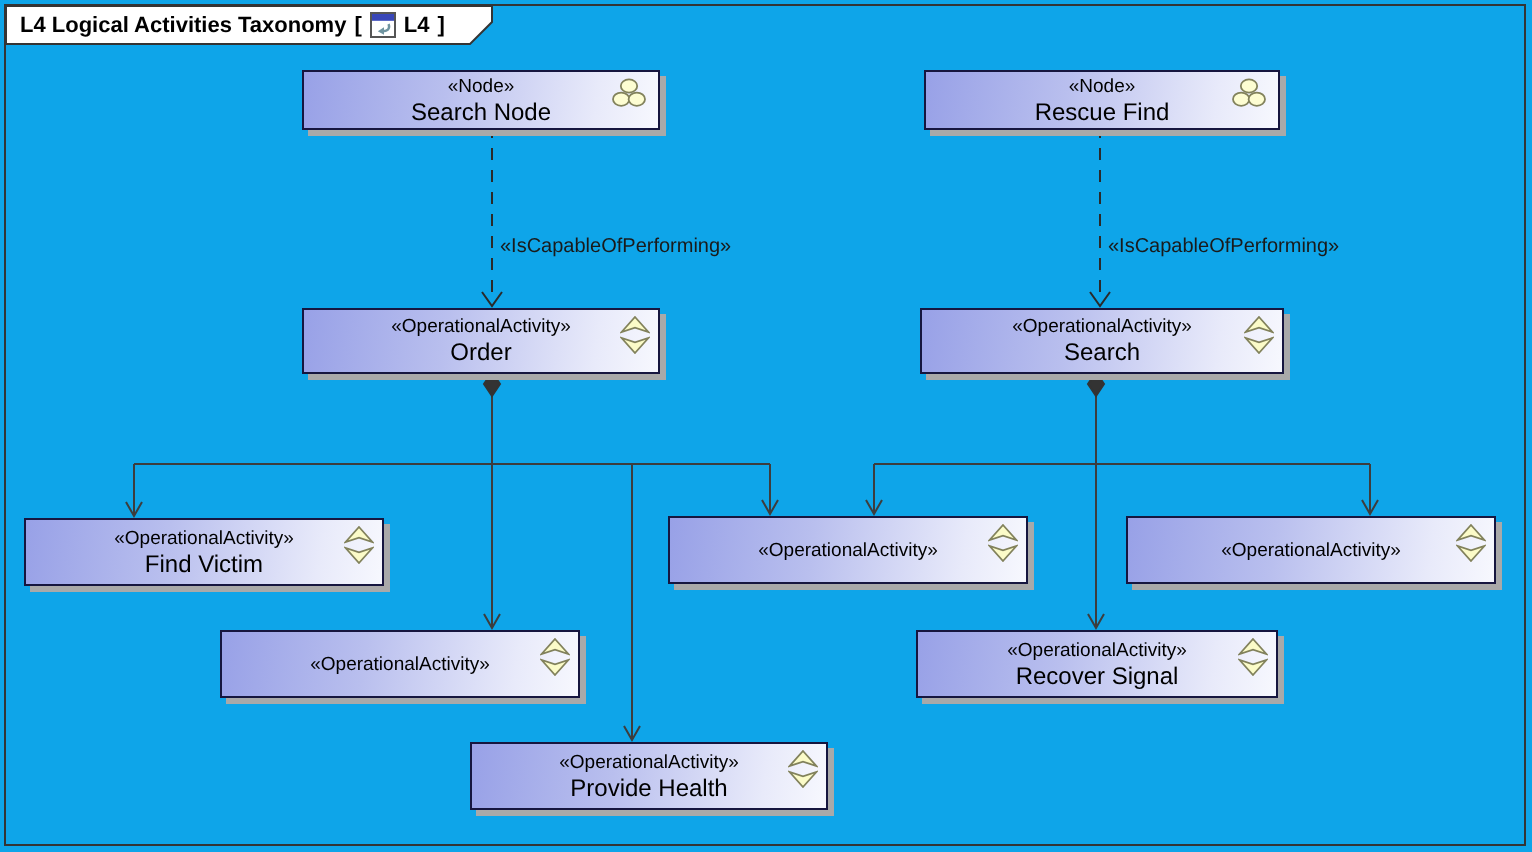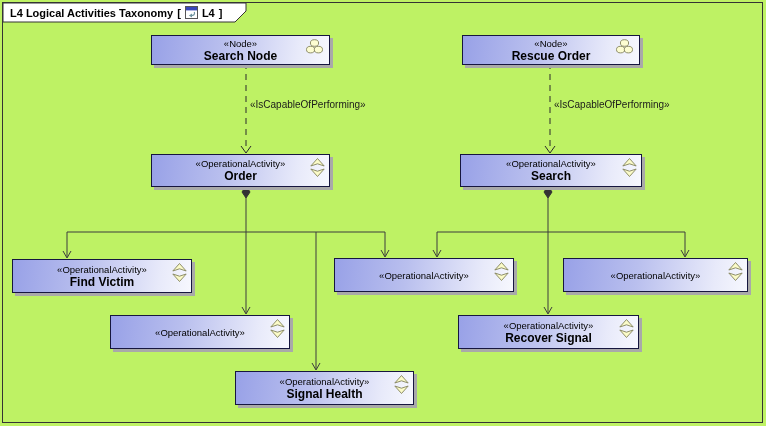--- a/index.html
+++ b/index.html
@@ -1,17 +1,17 @@
 <!DOCTYPE html>
 <html><head>
 <meta charset="utf-8">
 <style>
   html,body{margin:0;padding:0;background:#ffffff;}
   .canvas{
-    position:relative;width:766px;height:426px;background:#bef264;overflow:hidden;
+    position:relative;width:766px;height:426px;background:#0ea5e9;overflow:hidden;
     font-family:"Liberation Sans", sans-serif;color:#000;
   }
   .frame{
     position:absolute;left:2px;top:2px;width:759px;height:419px;
     border:1px solid #343434;background:transparent;
   }
   svg.overlay{position:absolute;left:0;top:0;width:766px;height:426px;}
   .tabbar{
     position:absolute;left:3px;top:3px;height:19px;width:242px;
     display:flex;align-items:center;gap:4px;padding-left:7px;
@@ -20,25 +20,25 @@
   .tabbar .bracket{font-weight:bold;}
   .box{
     position:absolute;
     border:1px solid #16163f;
     background:linear-gradient(97deg,#98a1e7 0%,#b9bfee 40%,#e8eafa 82%,#f7f8fe 100%);
     box-shadow:3px 3px 0 #a9a9a9;
     display:flex;flex-direction:column;align-items:center;justify-content:center;
     text-align:center;
   }
   .stereo{font-size:9.5px;line-height:11px;color:#000;}
-  .bname{font-size:12px;font-weight:bold;line-height:14px;color:#000;}
+  .bname{font-size:12px;font-weight:normal;line-height:14px;color:#000;}
   .corner-icon{position:absolute;top:3px;right:4px;}
   .node-corner{position:absolute;top:3px;right:5px;}
   .conn-label{
-    position:absolute;font-size:10px;color:#1a1a1a;white-space:nowrap;
+    position:absolute;font-size:10px;color:#1a1a1a;white-space:nowrap;margin-top:19px;
   }
 </style>
 </head>
 <body>
 
 <div class="canvas">
 
   <div class="frame"></div>
 
   <svg class="overlay">
@@ -91,21 +91,21 @@
     <div class="bname">Search Node</div>
     <svg class="node-corner" width="19" height="15" viewBox="0 0 19 15" fill="#fdfdd2" stroke="#82825c" stroke-width="0.9">
       <ellipse cx="9.5" cy="4" rx="4.1" ry="3.3"></ellipse>
       <ellipse cx="5.6" cy="10.6" rx="4.1" ry="3.3"></ellipse>
       <ellipse cx="13.4" cy="10.6" rx="4.1" ry="3.3"></ellipse>
     </svg>
   </div>
 
   <div class="box" style="left:462px;top:35px;width:176px;height:28px">
     <div class="stereo">«Node»</div>
-    <div class="bname">Rescue Order</div>
+    <div class="bname">Rescue Find</div>
     <svg class="node-corner" width="19" height="15" viewBox="0 0 19 15" fill="#fdfdd2" stroke="#82825c" stroke-width="0.9">
       <ellipse cx="9.5" cy="4" rx="4.1" ry="3.3"></ellipse>
       <ellipse cx="5.6" cy="10.6" rx="4.1" ry="3.3"></ellipse>
       <ellipse cx="13.4" cy="10.6" rx="4.1" ry="3.3"></ellipse>
     </svg>
   </div>
 
   <div class="box" style="left:151px;top:154px;width:177px;height:31px">
     <div class="stereo">«OperationalActivity»</div>
     <div class="bname">Order</div>
@@ -161,21 +161,21 @@
     <div class="stereo">«OperationalActivity»</div>
     <div class="bname">Recover Signal</div>
     <svg class="corner-icon" width="15" height="19" viewBox="0 0 15 19" fill="#fbfbc8" stroke="#82825c" stroke-width="0.9">
       <path d="M7.5 0.5 L14.2 8 L7.5 5.8 L0.8 8 Z"></path>
       <path d="M7.5 18.5 L14.2 11 L7.5 13.2 L0.8 11 Z"></path>
     </svg>
   </div>
 
   <div class="box" style="left:235px;top:371px;width:177px;height:32px">
     <div class="stereo">«OperationalActivity»</div>
-    <div class="bname">Signal Health</div>
+    <div class="bname">Provide Health</div>
     <svg class="corner-icon" width="15" height="19" viewBox="0 0 15 19" fill="#fbfbc8" stroke="#82825c" stroke-width="0.9">
       <path d="M7.5 0.5 L14.2 8 L7.5 5.8 L0.8 8 Z"></path>
       <path d="M7.5 18.5 L14.2 11 L7.5 13.2 L0.8 11 Z"></path>
     </svg>
   </div>
 
   <div class="conn-label" style="left:250px;top:99px">«IsCapableOfPerforming»</div>
   <div class="conn-label" style="left:554px;top:99px">«IsCapableOfPerforming»</div>
 
 </div>

